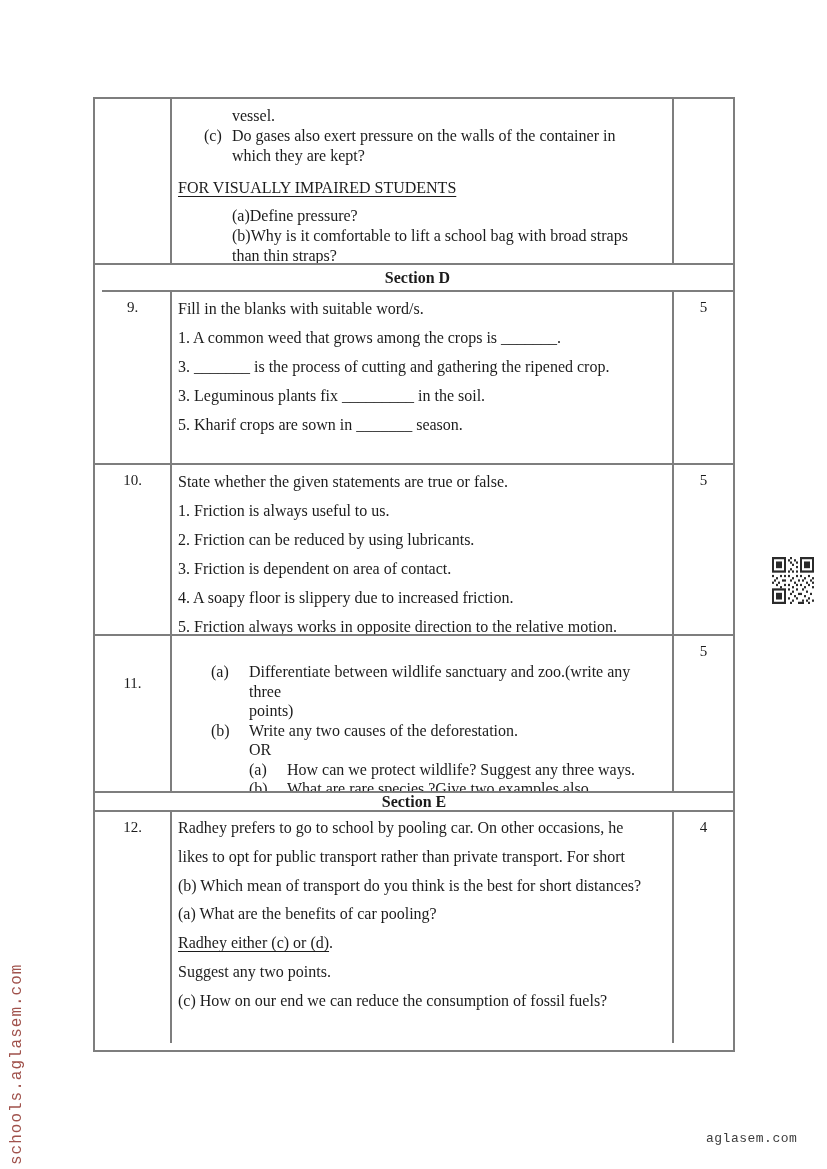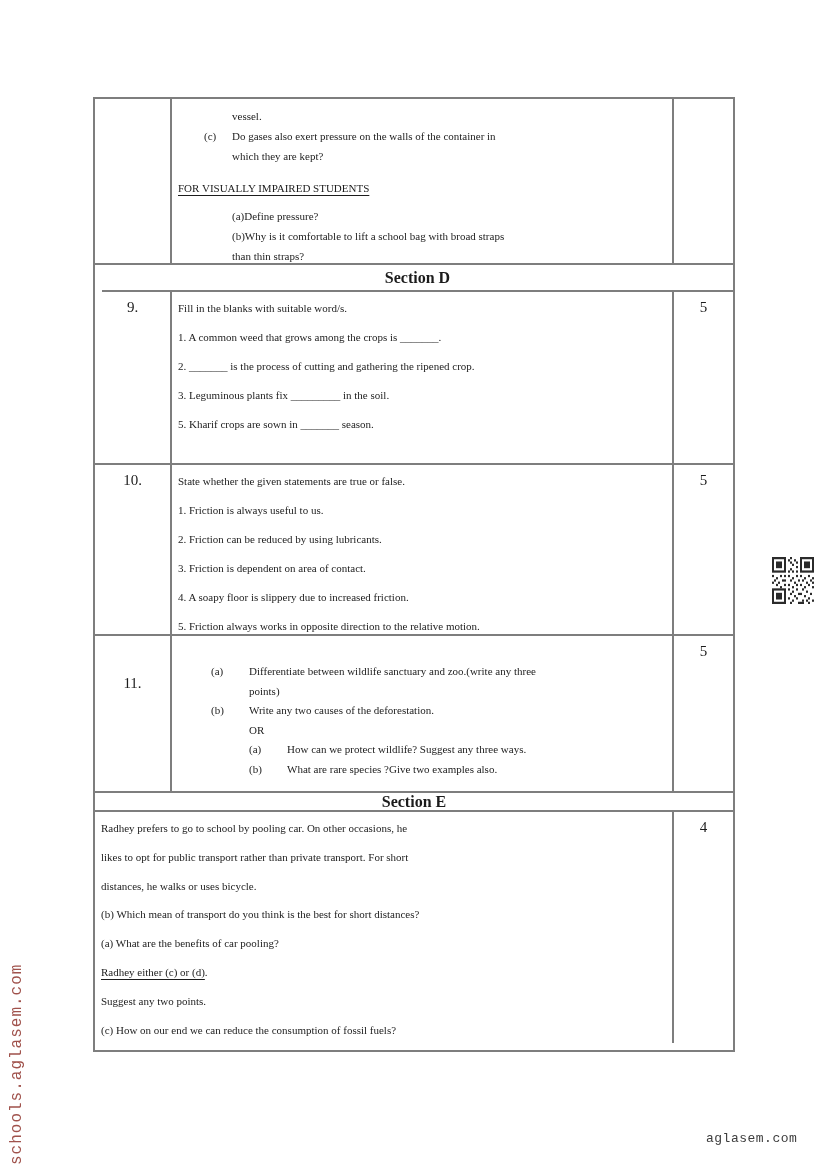--- a/index.html
+++ b/index.html
@@ -37,21 +37,21 @@
   .cell{box-sizing:border-box;overflow:hidden;}
   .cell-num{
     width:77px;border-right:2px solid var(--border);
     text-align:center;padding-top:6px;
     font-size:15px;line-height:19px;
     flex:0 0 auto;
   }
   .cell-content{
     flex:1 1 auto;
     padding:2px 20px 0 6px;
-    font-size:11px;
+    font-size:16px;
   }
   .cell-marks{
     width:61px;border-left:2px solid var(--border);
     text-align:center;padding-top:6px;
     font-size:15px;line-height:19px;
     flex:0 0 auto;
   }
   .row-q8{height:166px;}
   .row-secD{height:27px;margin-left:7px;}
   .row-q9{height:173px;}
@@ -137,21 +137,21 @@
 
     <div class="trow row-secD section-row">
       <div>Section D</div>
     </div>
 
     <div class="trow row-q9">
       <div class="cell cell-num">9.</div>
       <div class="cell cell-content dbl">
         <div class="dline">Fill in the blanks with suitable word/s.</div>
         <div class="dline">1. A common weed that grows among the crops is _______.</div>
-        <div class="dline">2. _______ is the process of cutting and gathering the ripened crop.</div>
+        <div class="dline">3. _______ is the process of cutting and gathering the ripened crop.</div>
         <div class="dline">3. Leguminous plants fix _________ in the soil.</div>
         <div class="dline">5. Kharif crops are sown in _______ season.</div>
       </div>
       <div class="cell cell-marks">5</div>
     </div>
 
     <div class="trow row-q10">
       <div class="cell cell-num">10.</div>
       <div class="cell cell-content dbl">
         <div class="dline">State whether the given statements are true or false.</div>
@@ -189,24 +189,24 @@
         </div>
       </div>
       <div class="cell cell-marks">5</div>
     </div>
 
     <div class="trow row-secE section-row">
       <div>Section E</div>
     </div>
 
     <div class="trow row-q12">
+      <div class="cell cell-num">12.</div>
       <div class="cell cell-content">
         <div class="dline">Radhey prefers to go to school by pooling car. On other occasions, he</div>
         <div class="dline">likes to opt for public transport rather than private transport. For short</div>
-        <div class="dline">distances, he walks or uses bicycle.</div>
         <div class="dline">(b) Which mean of transport do you think is the best for short distances?</div>
         <div class="dline">(a) What are the benefits of car pooling?</div>
         <div class="dline"><span class="u">Radhey either (c) or (d)</span><span>.</span></div>
         <div class="dline">Suggest any two points.</div>
         <div class="dline">(c) How on our end we can reduce the consumption of fossil fuels?</div>
       </div>
       <div class="cell cell-marks">4</div>
     </div>
 
   </div>

